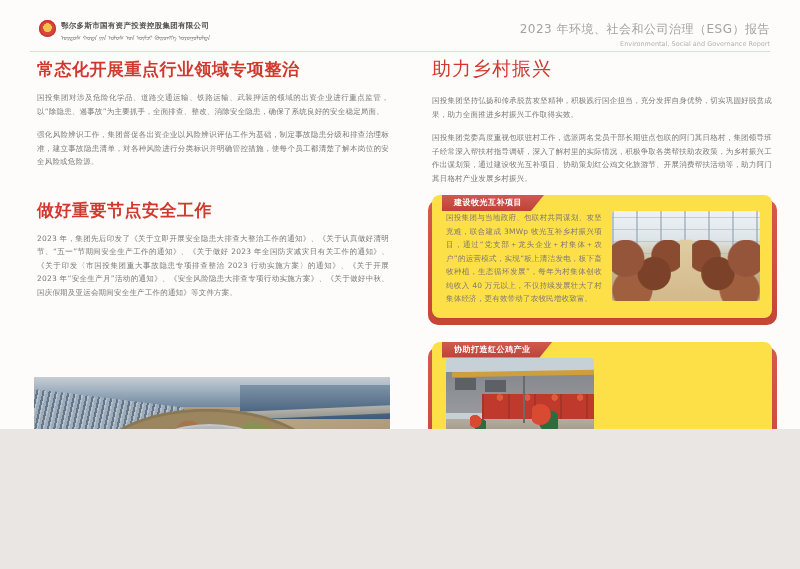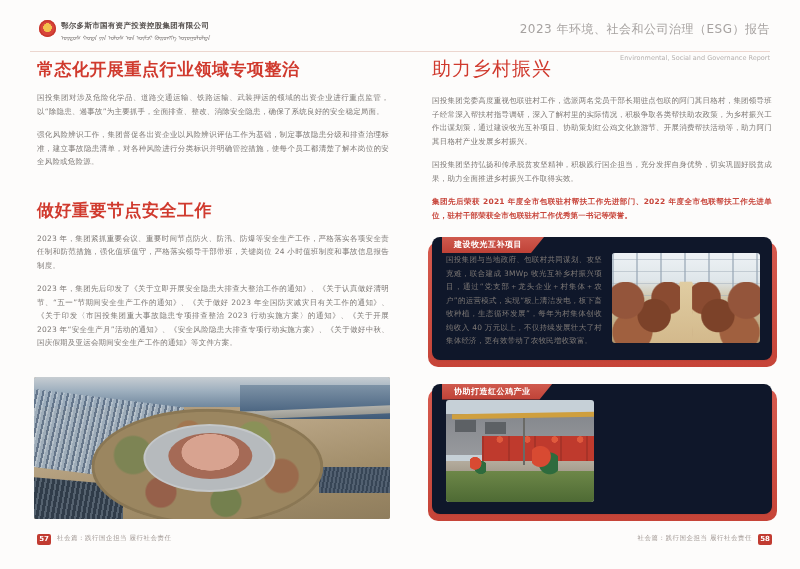--- a/index.html
+++ b/index.html
@@ -1,54 +1,54 @@
 <!DOCTYPE html>
 <html><head>
 <meta charset="utf-8">
 <style>
   * { margin:0; padding:0; box-sizing:border-box; }
   html,body { background:#e9e6e3; }
   body { font-family:"DejaVu Sans","Liberation Sans",sans-serif; }
   .page {
-    position:relative; width:800px; height:569px; margin:0 auto;
+    position:relative; width:800px; height:429px; margin:0 auto;
     background:#fdfcfb; overflow:hidden;
   }
 
   
   .logo {
     position:absolute; left:39px; top:20px; width:17px; height:17px; border-radius:50%;
     background:radial-gradient(circle at 50% 45%, #f3c14d 0 34%, #d8453a 35% 100%);
     box-shadow:inset 0 0 0 1.5px #c8372e;
   }
   .company-zh { position:absolute; left:61px; top:21px; font-size:7.5px; font-weight:bold; color:#575250; letter-spacing:.3px; }
   .company-mn { position:absolute; left:61px; top:31px; font-size:6px; color:#7b7674; letter-spacing:1.5px; }
   .header-right { position:absolute; right:30px; top:21px; text-align:right; }
   .report-zh { font-size:12px; color:#a6a2a0; letter-spacing:.5px; }
-  .report-en { font-size:6.5px; color:#b5b1af; margin-top:16px; }
+  .report-en { font-size:6.5px; color:#b5b1af; margin-top:2px; }
   .header-divider { position:absolute; left:30px; right:30px; top:51px; height:1px; background:#ecd6cf; }
 
   
   .left-col  { position:absolute; left:37px;  top:58px; width:352px; }
   .right-col { position:absolute; left:432px; top:56px; width:340px; }
 
   .h-left  { font-size:17px; color:#d03a2e; font-weight:bold; letter-spacing:.5px; margin:0 0 10px; }
   .h-left.mt { margin-top:30px; }
   .h-right { font-size:19px; color:#d03a2e; font-weight:normal; letter-spacing:1px; margin:0 0 12px; }
 
   .para  { font-size:7.5px; line-height:13.5px; color:#7d7875; text-align:justify; letter-spacing:.2px; margin:8px 0 10px; }
   .highlight { font-size:7.5px; line-height:14px; color:#c8463c; font-weight:bold; text-align:justify; letter-spacing:.2px; margin:2px 0 14px; }
 
   
   .feature-box { position:relative; margin-bottom:24px; }
   .feature-box::before {
     content:""; position:absolute; left:-4px; right:-5px; top:5px; bottom:-7px;
     background:linear-gradient(#d65a4e,#c64438); border-radius:10px;
   }
   .box-body {
-    position:relative; background:#0f172a; border-radius:8px; margin-top:8px;
+    position:relative; background:#fde047; border-radius:8px; margin-top:8px;
     box-shadow:0 1px 2px rgba(0,0,0,.06);
     display:flex; align-items:flex-start; gap:10px; padding:16px 12px 12px 14px;
   }
   .box-tab {
     position:absolute; top:0; left:10px; z-index:2; height:16px; line-height:16px;
     padding:0 22px 0 12px; color:#fff; font-size:8px; font-weight:bold; letter-spacing:.5px;
     background:linear-gradient(#d05a4e,#bf4237);
     clip-path:polygon(0 0, 100% 0, calc(100% - 13px) 100%, 0 100%);
   }
   .box-text { flex:1; font-size:7.5px; line-height:13.5px; color:#7d7875; text-align:justify; letter-spacing:.2px; }
@@ -147,42 +147,40 @@
     <div class="report-zh">2023 年环境、社会和公司治理（ESG）报告</div>
     <div class="report-en">Environmental, Social and Governance Report</div>
   </div>
   <div class="header-divider"></div>
 
   <div class="left-col">
     <div class="h-left">常态化开展重点行业领域专项整治</div>
     <p class="para">国投集团对涉及危险化学品、道路交通运输、铁路运输、武装押运的领域的出资企业进行重点监管，以“除隐患、遏事故”为主要抓手，全面排查、整改、消除安全隐患，确保了系统良好的安全稳定局面。</p>
     <p class="para">强化风险辨识工作，集团督促各出资企业以风险辨识评估工作为基础，制定事故隐患分级和排查治理标准，建立事故隐患清单，对各种风险进行分类标识并明确管控措施，使每个员工都清楚了解本岗位的安全风险或危险源。</p>
     <div class="h-left mt">做好重要节点安全工作</div>
-    <p class="para">2023 年，集团紧抓重要会议、重要时间节点防火、防汛、防爆等安全生产工作，严格落实各项安全责任制和防范措施，强化值班值守，严格落实领导干部带班，关键岗位 24 小时值班制度和事故信息报告制度。</p>
     <p class="para">2023 年，集团先后印发了《关于立即开展安全隐患大排查大整治工作的通知》、《关于认真做好清明节、“五一”节期间安全生产工作的通知》、《关于做好 2023 年全国防灾减灾日有关工作的通知》、《关于印发〈市国投集团重大事故隐患专项排查整治 2023 行动实施方案〉的通知》、《关于开展 2023 年“安全生产月”活动的通知》、《安全风险隐患大排查专项行动实施方案》、《关于做好中秋、国庆假期及亚运会期间安全生产工作的通知》等文件方案。</p>
   </div>
 
   <div class="left-photo">
     <div class="lp-sky"></div>
     <div class="lp-ground"></div>
     <div class="lp-water-right"></div>
     <div class="lp-road"></div>
     <div class="lp-panels-left"></div>
     <div class="lp-panels-bl"></div>
     <div class="lp-panels-br"></div>
     <div class="lp-circle"></div>
     <div class="lp-ring"></div>
     <div class="lp-building"></div>
   </div>
 
   <div class="right-col">
     <div class="h-right">助力乡村振兴</div>
+    <p class="para">国投集团坚持弘扬和传承脱贫攻坚精神，积极践行国企担当，充分发挥自身优势，切实巩固好脱贫成果，助力全面推进乡村振兴工作取得实效。</p>
     <p class="para">国投集团党委高度重视包联驻村工作，选派两名党员干部长期驻点包联的阿门其日格村，集团领导班子经常深入帮扶村指导调研，深入了解村里的实际情况，积极争取各类帮扶助农政策，为乡村振兴工作出谋划策，通过建设牧光互补项目、协助策划红公鸡文化旅游节、开展消费帮扶活动等，助力阿门其日格村产业发展乡村振兴。</p>
-    <p class="para">国投集团坚持弘扬和传承脱贫攻坚精神，积极践行国企担当，充分发挥自身优势，切实巩固好脱贫成果，助力全面推进乡村振兴工作取得实效。</p>
-    <p class="highlight">集团先后荣获 2021 年度全市包联驻村帮扶工作先进部门、2022 年度全市包联帮扶工作先进单位，驻村干部荣获全市包联驻村工作优秀第一书记等荣誉。</p>
 
     <div class="feature-box">
       <div class="box-tab">建设牧光互补项目</div>
       <div class="box-body">
         <div class="box-text">国投集团与当地政府、包联村共同谋划、攻坚克难，联合建成 3MWp 牧光互补乡村振兴项目，通过“党支部＋龙头企业＋村集体＋农户”的运营模式，实现“板上清洁发电，板下畜牧种植，生态循环发展”，每年为村集体创收纯收入 40 万元以上，不仅持续发展壮大了村集体经济，更有效带动了农牧民增收致富。</div>
         <div class="box-photo h90 cb">
           <div class="cb-beams"></div>
           <div class="cb-path"></div>
           <div class="cb-cattle l"></div>
           <div class="cb-cattle r"></div>

